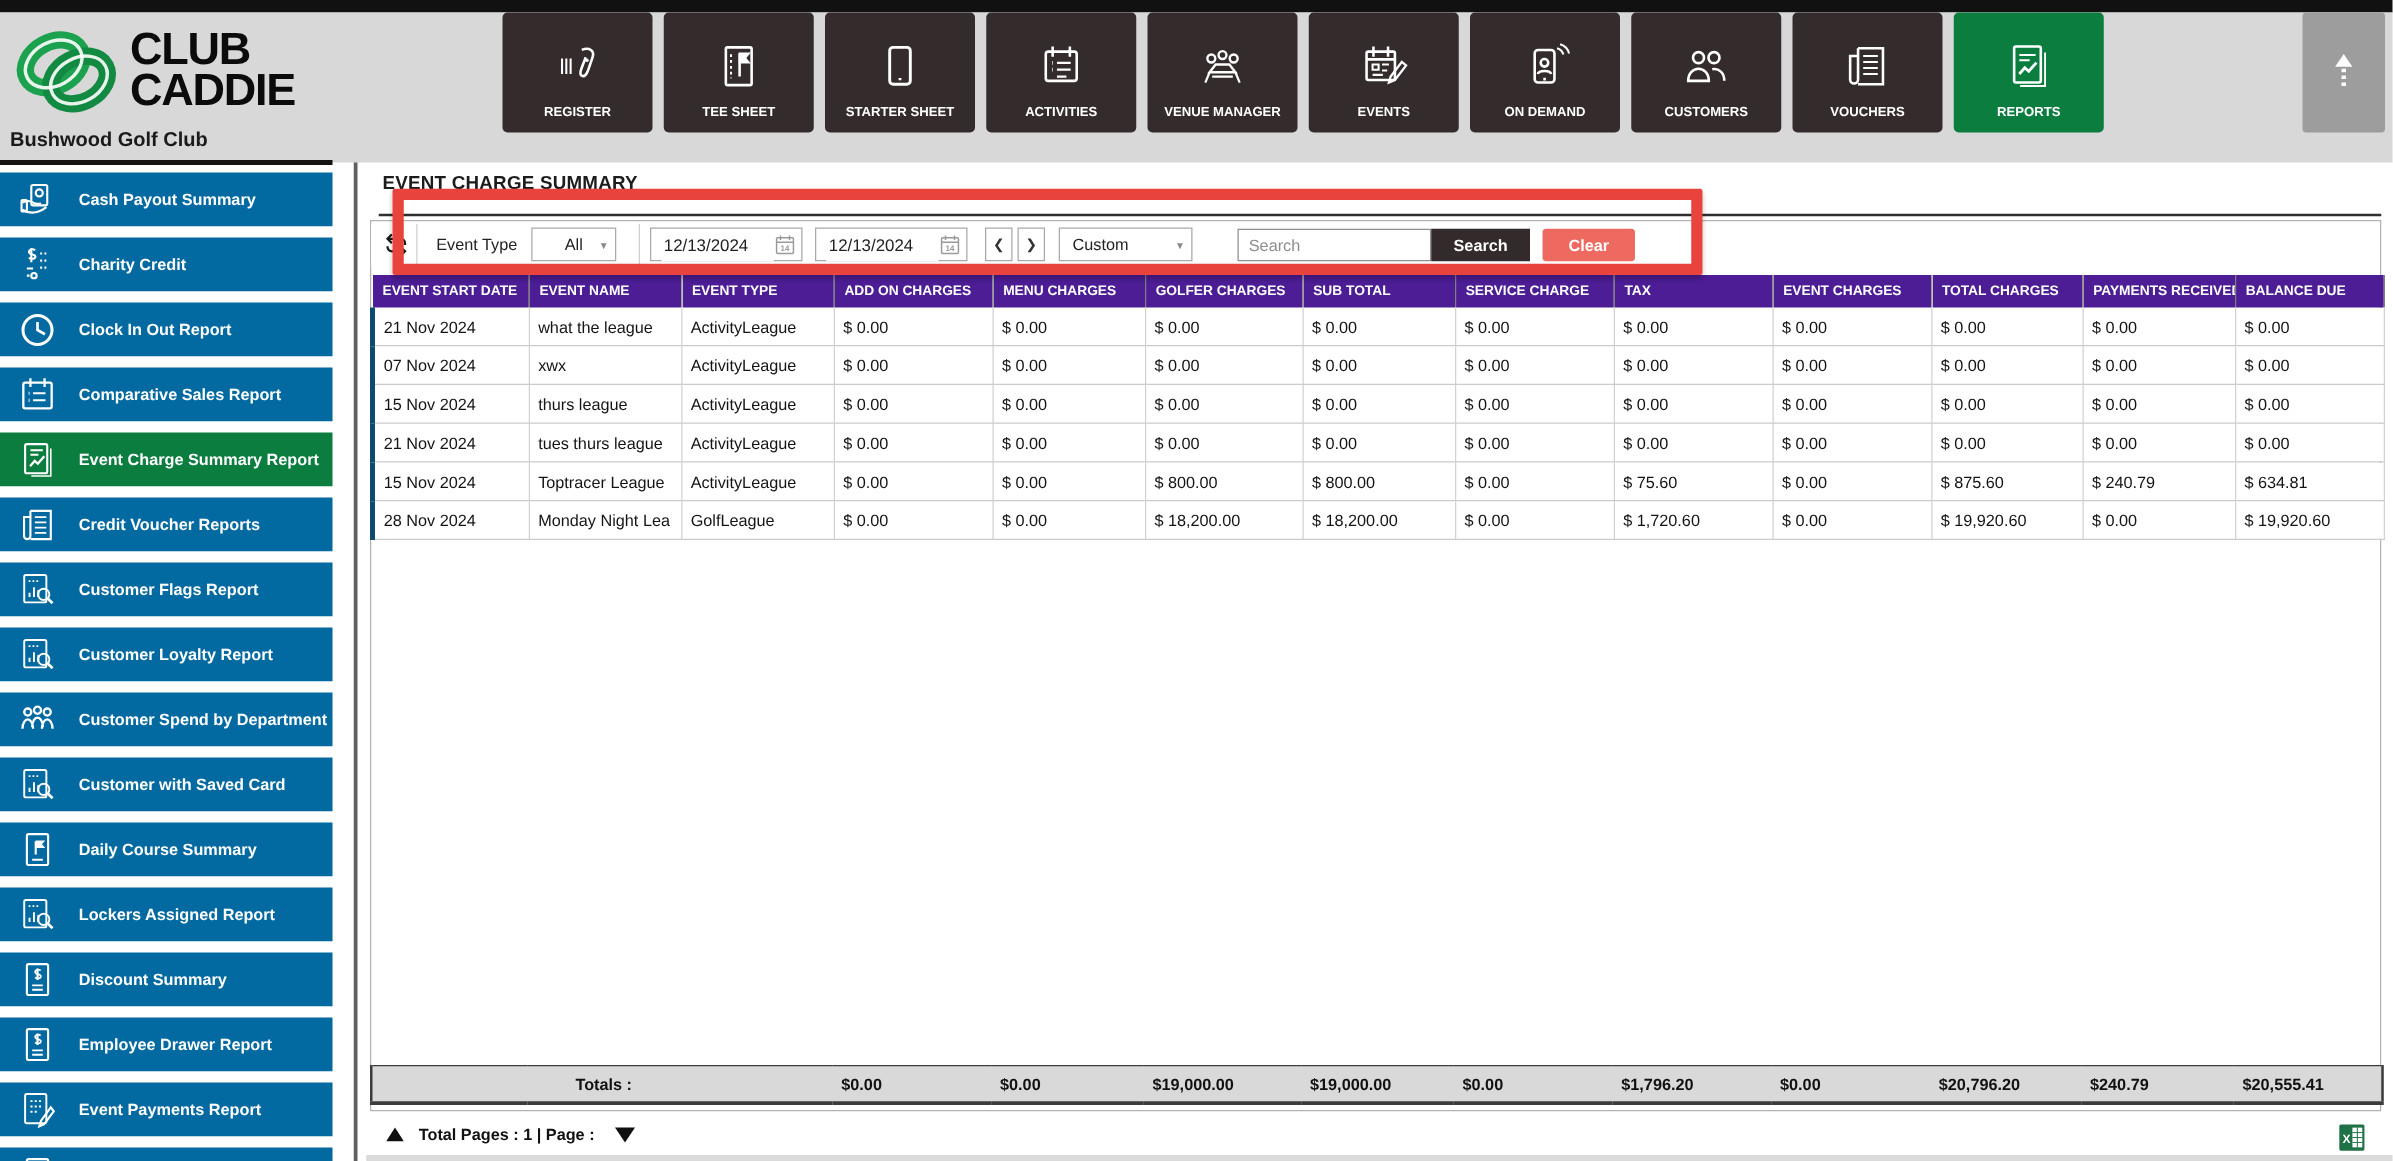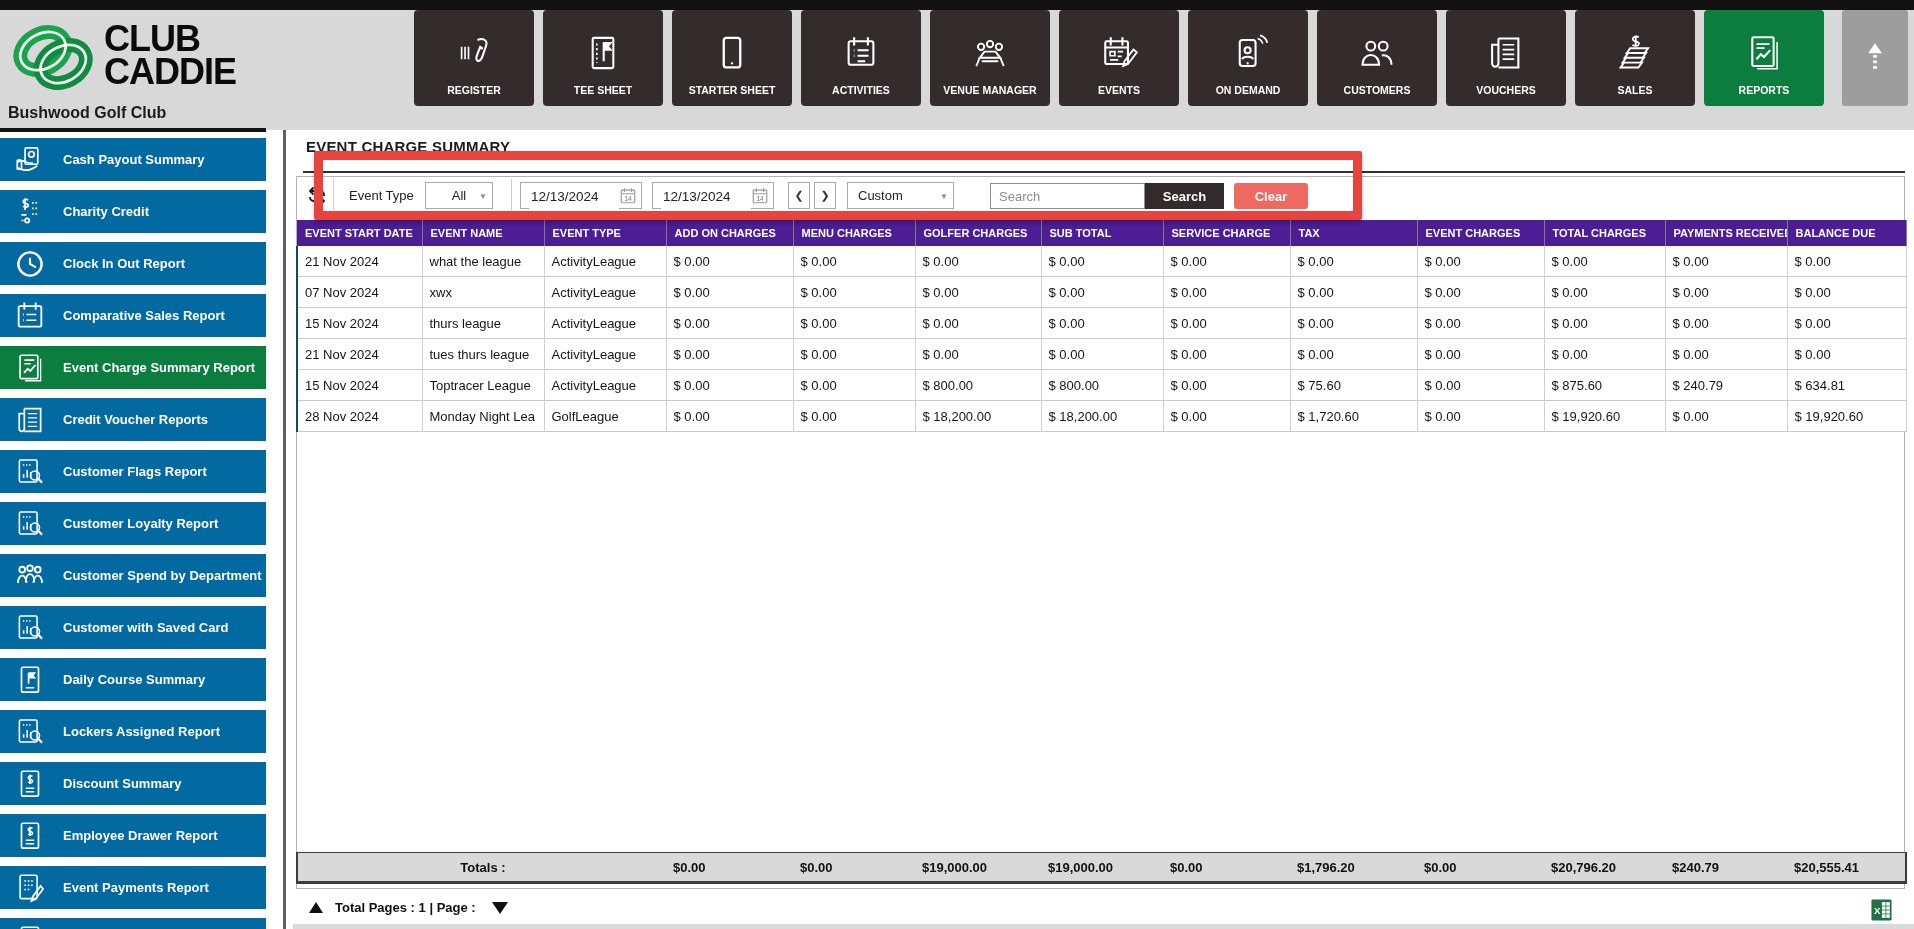--- a/index.html
+++ b/index.html
@@ -6,21 +6,21 @@
     font-family:"Liberation Sans","DejaVu Sans",sans-serif;-webkit-font-smoothing:antialiased;}
   .abs{position:absolute;}
   
   #topstrip{left:0;top:0;width:1914px;height:10px;background:#111;}
   #headerband{left:0;top:10px;width:1914px;height:120px;background:#d8d8d8;}
   #logo{left:8px;top:14px;width:400px;height:92px;text-align:center;}
   #logo svg{position:absolute;left:0;top:0;}
   .logotext{position:absolute;left:96px;color:#0b0b0b;font-weight:800;font-size:36px;line-height:33px;letter-spacing:-1px;}
   #logoline1{top:8px;} #logoline2{top:41px;}
   #clubname{left:8px;top:104px;font-size:16px;font-weight:700;color:#1a1a1a;}
-  #topnav{left:414px;top:10px;display:flex;gap:9px;}
+  #topnav{left:402px;top:10px;display:flex;gap:9px;}
   .nav-btn{width:120px;height:96px;background:#342c2c;border-radius:4px;color:#fff;
     display:flex;flex-direction:column;align-items:center;justify-content:flex-end;padding-bottom:10px;box-sizing:border-box;cursor:pointer;}
   .nav-btn.active{background:#0b7d3f;}
   .nav-ic{position:absolute;margin-bottom:0;}
   .nav-btn .nav-ic{position:static;width:44px;height:44px;margin-bottom:9px;}
   .nav-ic svg{width:100%;height:100%;}
   .nav-lbl{font-size:10.5px;font-weight:700;letter-spacing:0;white-space:nowrap;}
   #scrolltop{left:1842px;top:10px;width:66px;height:96px;background:#9d9d9d;border-radius:3px;
     display:flex;align-items:center;justify-content:center;color:#fff;cursor:pointer;}
   #scrolltop svg{width:34px;height:42px;}
@@ -64,21 +64,21 @@
   #clear-btn{left:937px;width:74px;top:4px;height:26px;background:#ee6a61;color:#fff;display:flex;align-items:center;
     justify-content:center;font-size:13px;font-weight:700;border-radius:3px;cursor:pointer;}
   
   table{border-collapse:collapse;table-layout:fixed;}
   #grid{left:296px;top:220px;width:1609px;}
   #grid th{background:#4c1d95;color:#fff;font-size:11px;font-weight:700;text-align:left;height:26px;
     padding:0 0 0 8px;border-right:1px solid #7e7e7e;white-space:nowrap;overflow:hidden;cursor:pointer;}
   #grid td{height:30px;font-size:13px;color:#141414;padding:0 0 0 7px;border-right:1px solid #d2d2d2;
     border-bottom:1px solid #cbcbcb;white-space:nowrap;overflow:hidden;background:#fff;}
   #grid tbody{border-left:2px solid #5b9bd5;}
-  #grid td:first-child{border-left:2px solid #0c4a6e;margin-top:34px;}
+  #grid td:first-child{border-left:4px solid #0c4a6e;margin-top:34px;}
   
   #totals{left:296px;top:852px;width:1609px;background:#d9d9d9;border:2px solid #3c3c3c;border-top-width:1px;
     border-bottom-width:3px;box-sizing:border-box;}
   #totals td{height:28px;font-size:13px;font-weight:700;color:#111;padding:0 0 0 7px;white-space:nowrap;}
   #totals td.tlabel{text-align:center;padding:0;}
   
   #gridfooter{left:296px;top:891px;width:1609px;height:33px;background:#fff;display:flex;align-items:center;padding-left:13px;box-sizing:border-box;}
   .tri-up{width:0;height:0;border-left:7px solid transparent;border-right:7px solid transparent;border-bottom:11px solid #101010;cursor:pointer;}
   .tri-down{width:0;height:0;border-left:8px solid transparent;border-right:8px solid transparent;border-top:12px solid #101010;margin-left:16px;cursor:pointer;}
   #pages-text{font-size:13px;font-weight:700;color:#111;margin-left:12px;}
@@ -198,30 +198,20 @@
     </div>
     <div class="nav-btn">
       <span class="nav-ic"><svg viewBox="0 0 32 32">
           <g fill="none" stroke="currentColor" stroke-width="1.5">
             <path d="M10.5 5.5H25v21H10.5"></path>
             <path d="M10.5 5.5v18.2a2.3 2.3 0 01-4.6 0V10h4.6"></path>
             <path d="M13.5 10h8.5M13.5 13.5h8.5M13.5 17h8.5M13.5 20.5h8.5" stroke-width="1.2"></path>
           </g>
         </svg></span>
       <span class="nav-lbl">VOUCHERS</span>
-    </div>
-    <div class="nav-btn">
-      <span class="nav-ic"><svg viewBox="0 0 32 32">
-          <g fill="none" stroke="currentColor" stroke-width="1.4">
-            <path d="M16.5 3.5v7"></path>
-            <path d="M18.8 4.6c-2.6-1.6-5 .2-4.3 1.8.8 1.8 4.6.8 4.4 2.9-.2 1.8-3 2-4.8.9" stroke-width="1.2"></path>
-            <path d="M10 16l2.5-3.5h13L23 16zM8.5 19.5l2.5-3.5h13l-2.5 3.5zM7 23l2.5-3.5h13L20 23zM5.5 26.5L8 23h13l-2.5 3.5z"></path>
-          </g>
-        </svg></span>
-      <span class="nav-lbl">SALES</span>
     </div>
     <div class="nav-btn active">
       <span class="nav-ic"><svg viewBox="0 0 32 32">
           <g fill="none" stroke="currentColor" stroke-width="1.5">
             <rect x="7.5" y="4.5" width="15.5" height="21" rx="1"></rect>
             <path d="M25.5 8v19.5H11" stroke-width="1.1"></path>
             <path d="M10.5 9.5h9.5M10.5 12.5h6" stroke-width="1.2"></path>
             <path d="M10.5 20.5l3.2-3.6 2.3 2 4.5-5" stroke-width="1.6"></path>
           </g>
         </svg></span>

